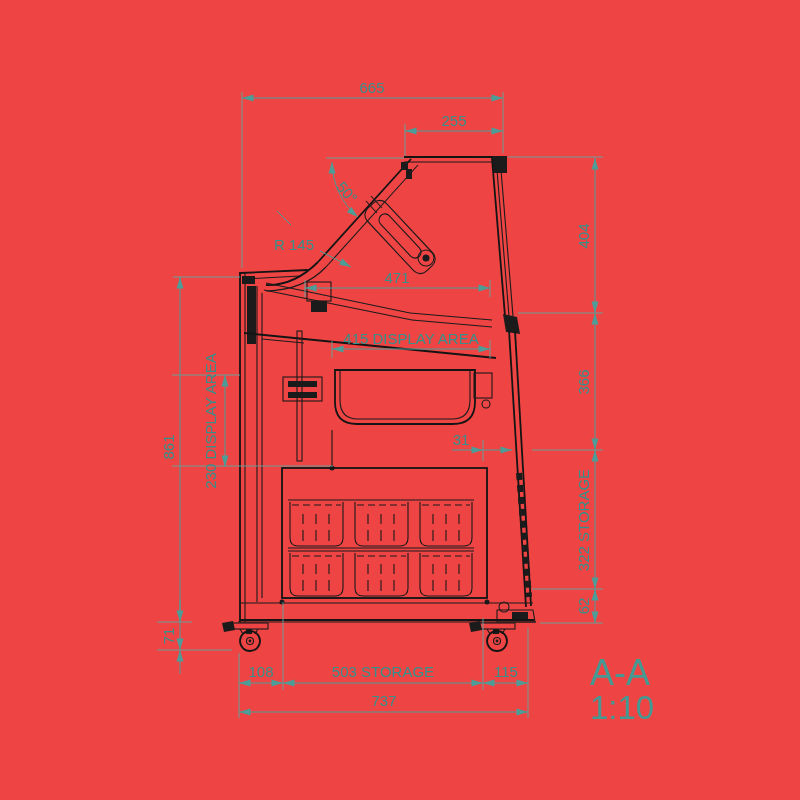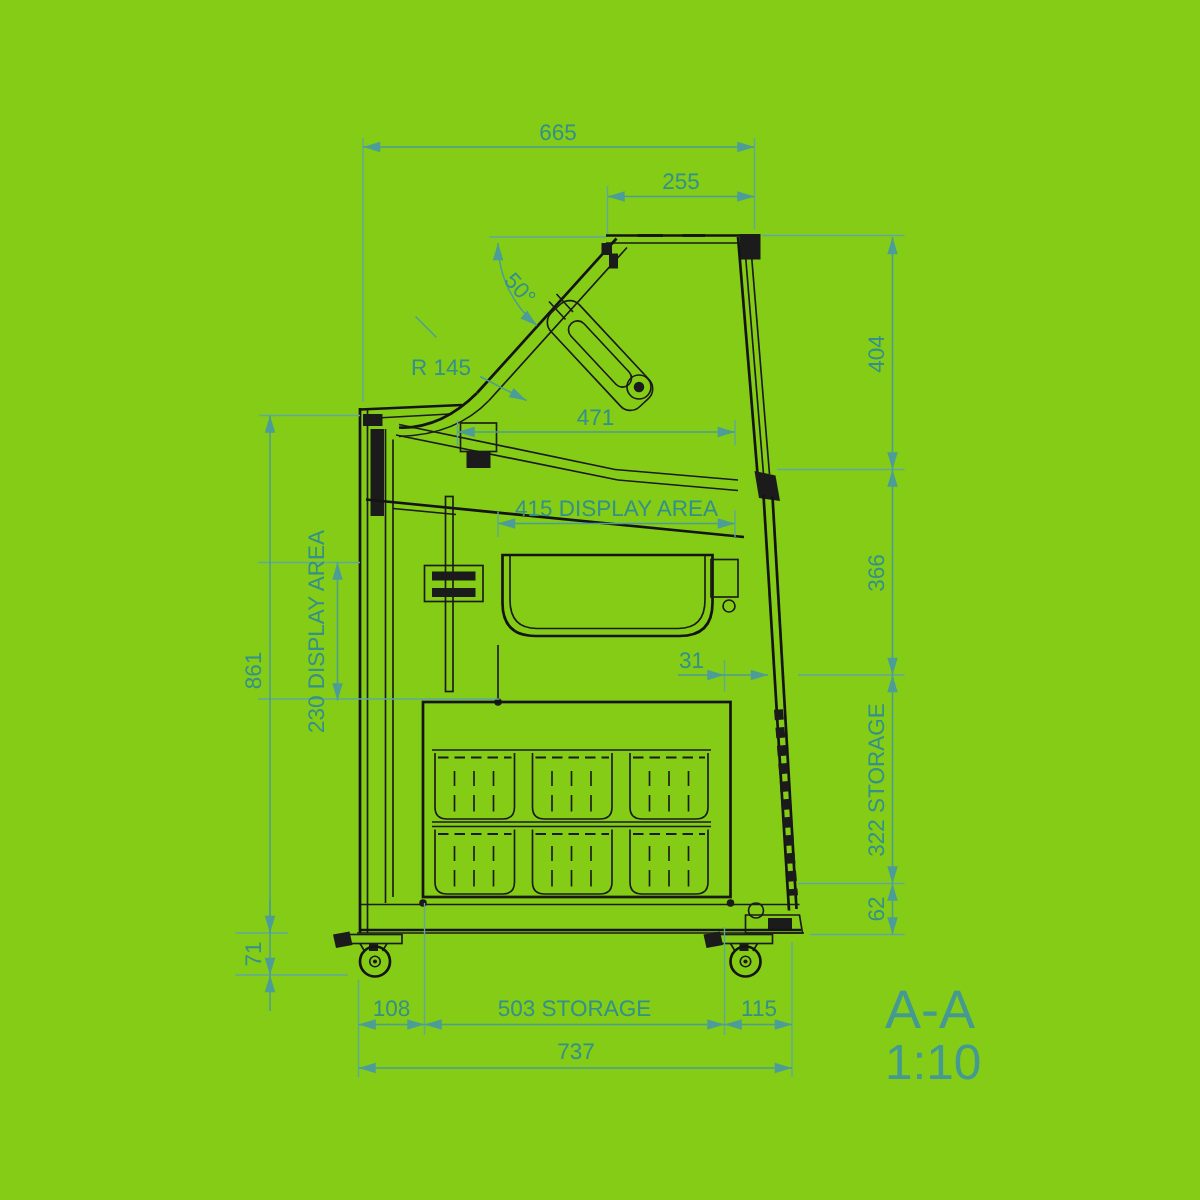--- a/index.html
+++ b/index.html
@@ -1,16 +1,16 @@
 <!DOCTYPE html>
 <html><head>
 <meta charset="utf-8">
 <style>
   html,body{margin:0;padding:0;background:#ffffff;}
-  .stage{width:800px;height:800px;background:#84cc16;position:relative;overflow:hidden;}
+  .stage{width:800px;height:800px;background:#ef4444;position:relative;overflow:hidden;}
   svg{display:block;}
   .dim{stroke:#4C9D97;stroke-width:1;fill:none;}
   .dimthin{stroke:#5FA8A2;stroke-width:0.9;fill:none;}
   .dimt{fill:#33908A;font-family:"Liberation Sans",sans-serif;font-size:15px;}
   .dimt-mid{text-anchor:middle;}
   .viewt{fill:#449993;font-family:"Liberation Sans",sans-serif;font-size:36px;}
   .viewt2{fill:#449993;font-family:"Liberation Sans",sans-serif;font-size:33px;}
   .blk{stroke:#1b1b1b;fill:none;stroke-width:1.1;stroke-linecap:butt;}
   .blk2{stroke:#141414;fill:none;stroke-width:1.8;}
   .fillk{fill:#1b1b1b;stroke:none;}

